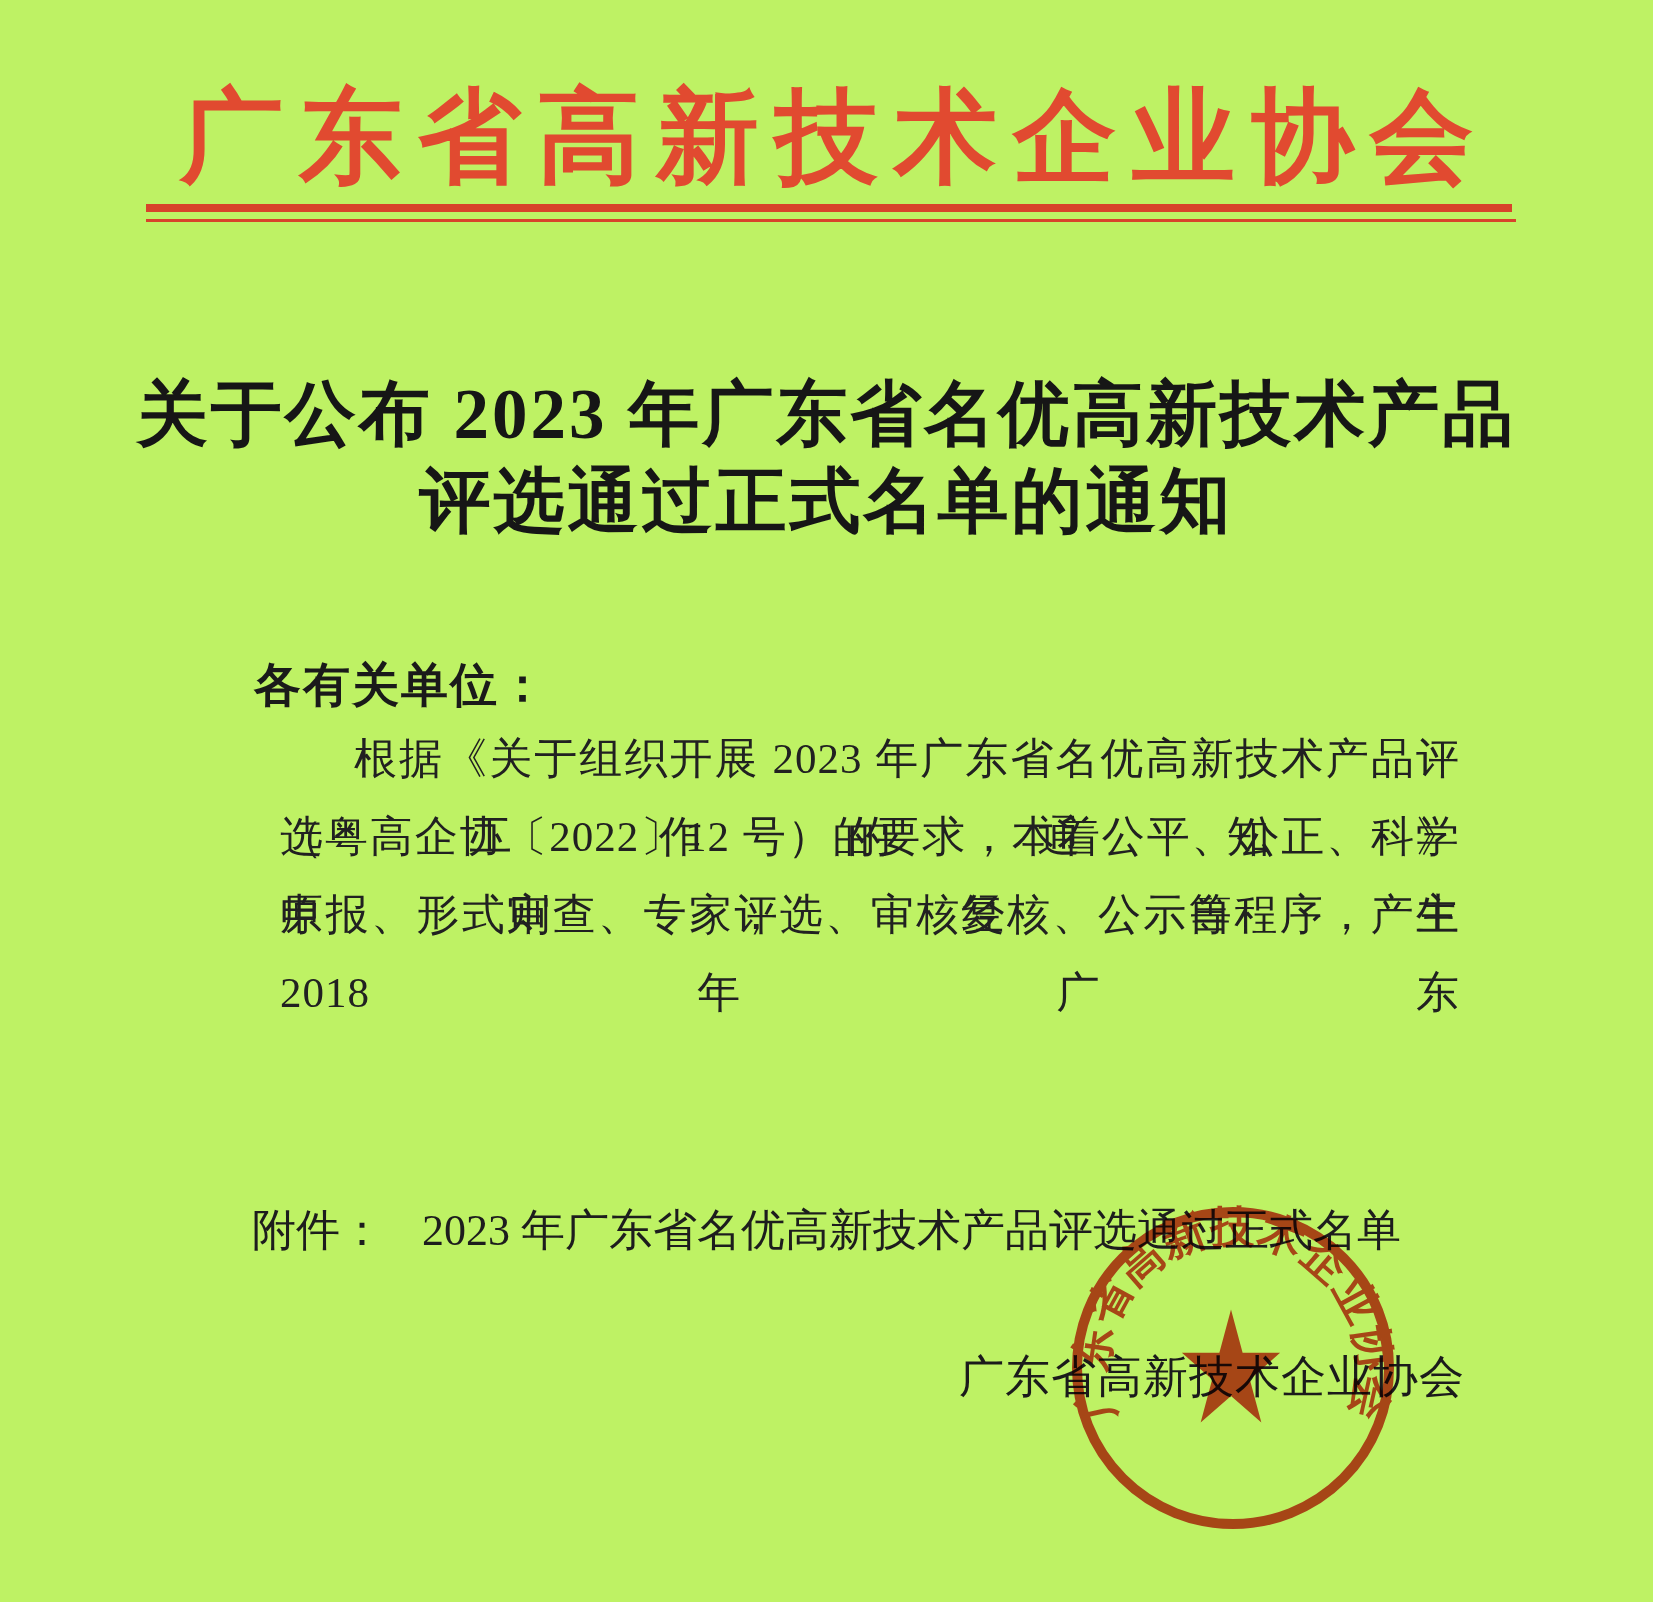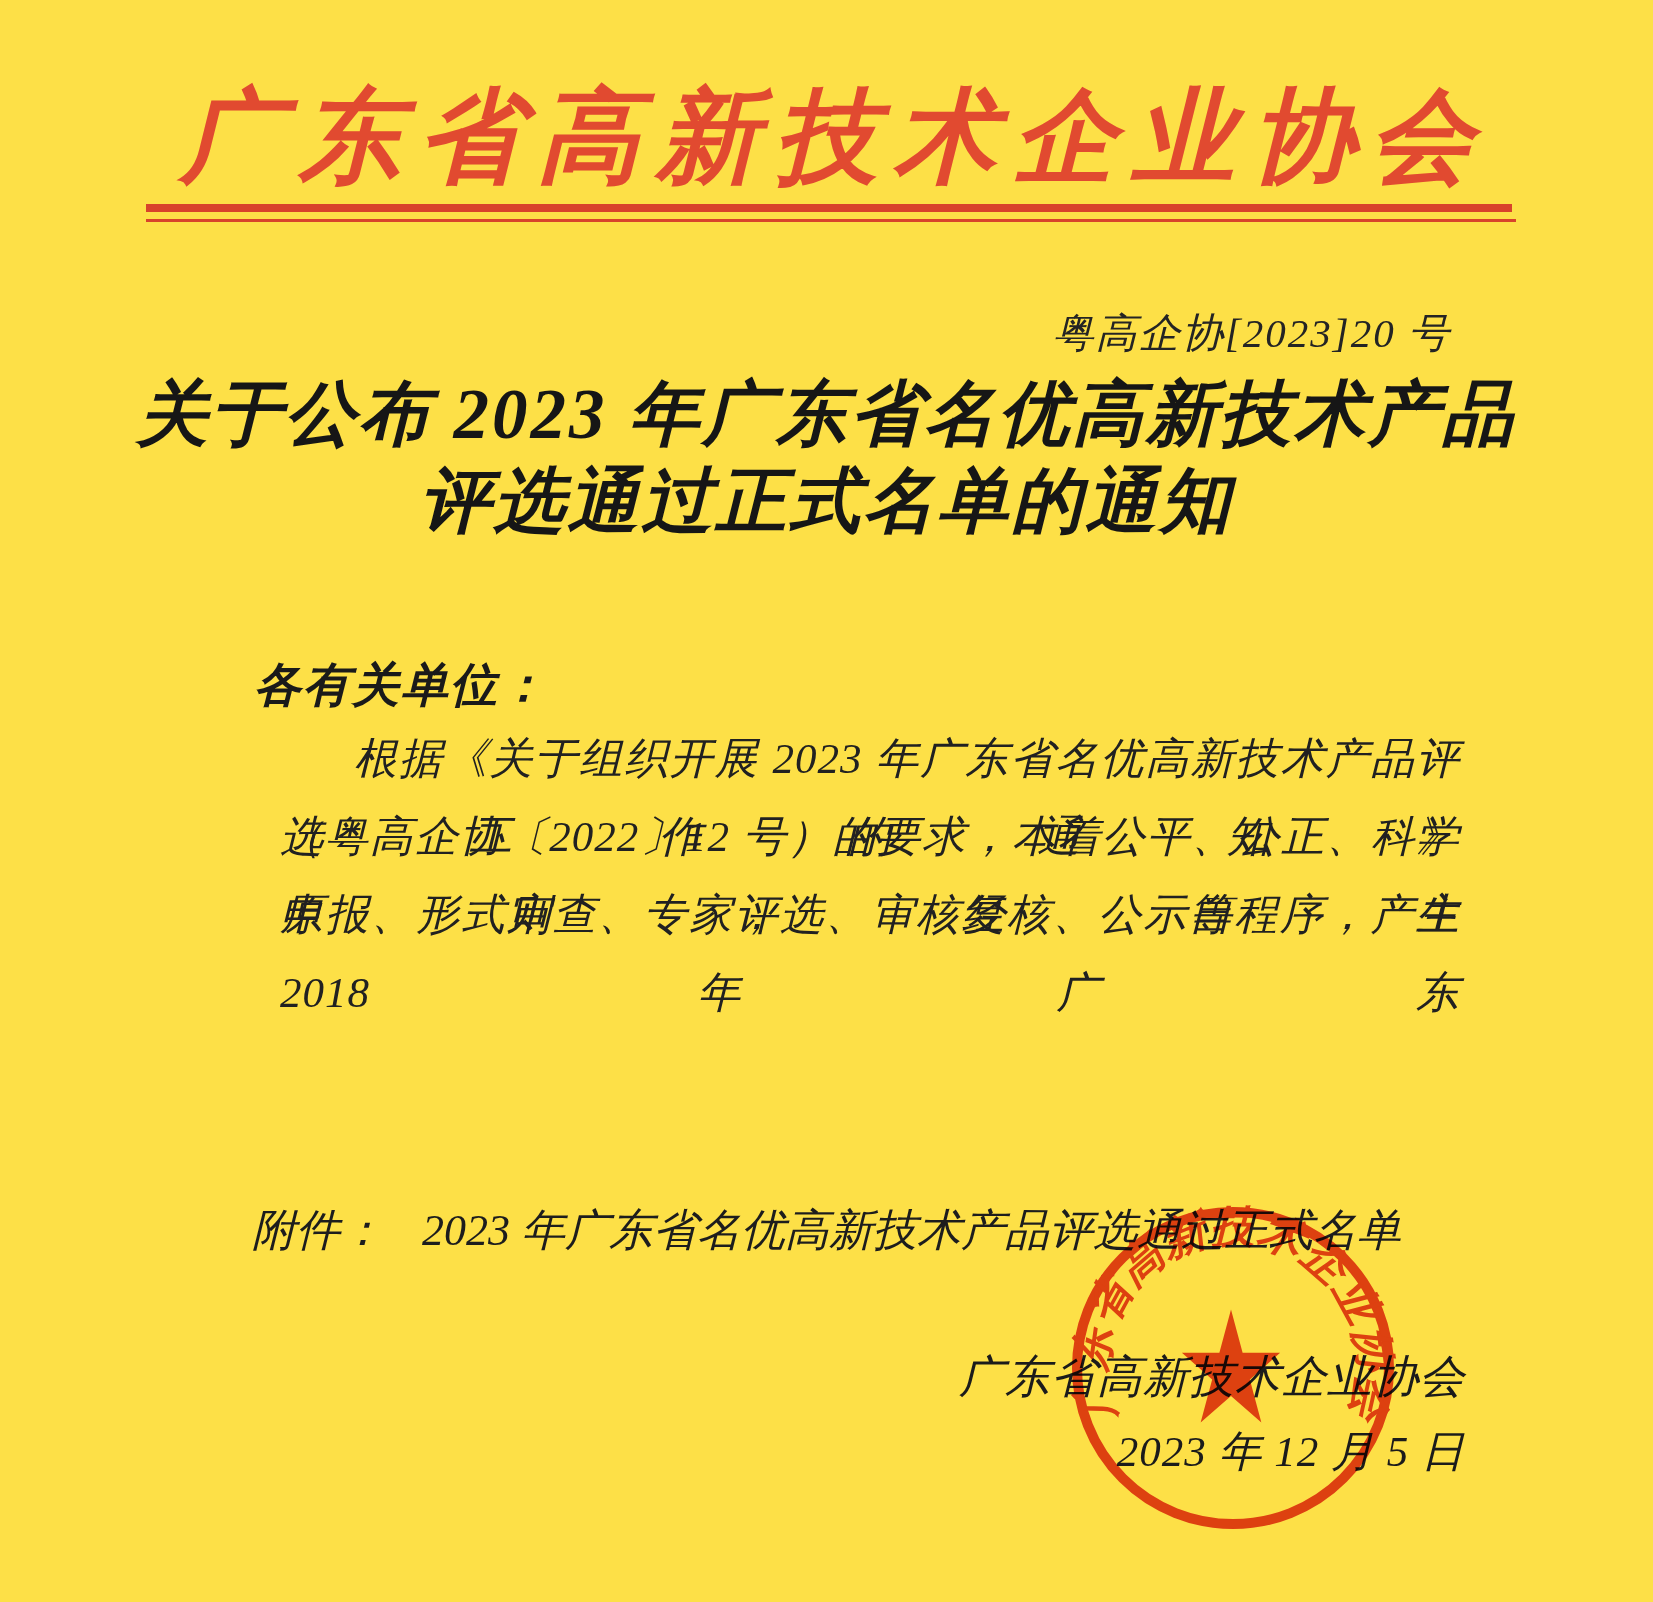--- a/index.html
+++ b/index.html
@@ -4,25 +4,24 @@
 <style>
   html, body {
     margin: 0;
     padding: 0;
     background: #ffffff;
   }
   .page {
     position: relative;
     width: 1653px;
     height: 1602px;
-    background: #fde047;
+    background: #bef264;
     overflow: hidden;
     font-family: "Liberation Serif", "DejaVu Serif", serif;
     color: #1c1c1c;
-    font-style: italic;
   }
 
   
   .masthead {
     position: absolute;
     top: 82px;
     left: 0;
     width: 100%;
     text-align: center;
     font-size: 103px;
@@ -162,42 +161,40 @@
 </style>
 </head>
 <body>
 
 <div class="page">
 
   <div class="masthead">广东省高新技术企业协会</div>
   <div class="rule-thick"></div>
   <div class="rule-thin"></div>
 
-  <div class="doc-number">粤高企协[2023]20 号</div>
 
   <div class="title">
     <div>关于公布 2023 年广东省名优高新技术产品</div>
     <div>评选通过正式名单的通知</div>
   </div>
 
   <div class="salutation">各有关单位：</div>
 
   <div class="body-block">
     <div class="body-line justify indent">根据《关于组织开展 2023 年广东省名优高新技术产品评选工作的通知》</div>
     <div class="body-line justify">（粤高企协〔2022〕12 号）的要求，本着公平、公正、科学原则，经自主</div>
     <div class="body-line justify">申报、形式审查、专家评选、审核复核、公示等程序，产生 2018 年广东</div>
   </div>
 
   <div class="attachment">
     <span>附件：</span><span class="att-text">2023 年广东省名优高新技术产品评选通过正式名单</span>
   </div>
 
   <div class="sign-block">
     <div class="sign-org">广东省高新技术企业协会</div>
-    <div class="sign-date">2023 年 12 月 5 日</div>
   </div>
 
   <svg class="seal" viewBox="0 0 344 344">
     <defs>
       <path id="sealArc" d="M 57.8 225.2 A 126 126 0 1 1 286.2 225.2" fill="none"></path>
     </defs>
     <circle cx="172" cy="172" r="156" fill="none" stroke-width="10" stroke="#dd3a26"></circle>
     <path d="M0,-60 L13.5,-18.6 L57.1,-18.5 L21.9,7.1 L35.3,48.5 L0,23 L-35.3,48.5 L-21.9,7.1 L-57.1,-18.5 L-13.5,-18.6 Z" transform="translate(170,176) scale(0.86,1.04)" fill="#dd3a26"></path>
     <text font-size="44" letter-spacing="1" fill="#dd3a26">
       <textPath href="#sealArc" startOffset="50%" text-anchor="middle">广东省高新技术企业协会</textPath>

